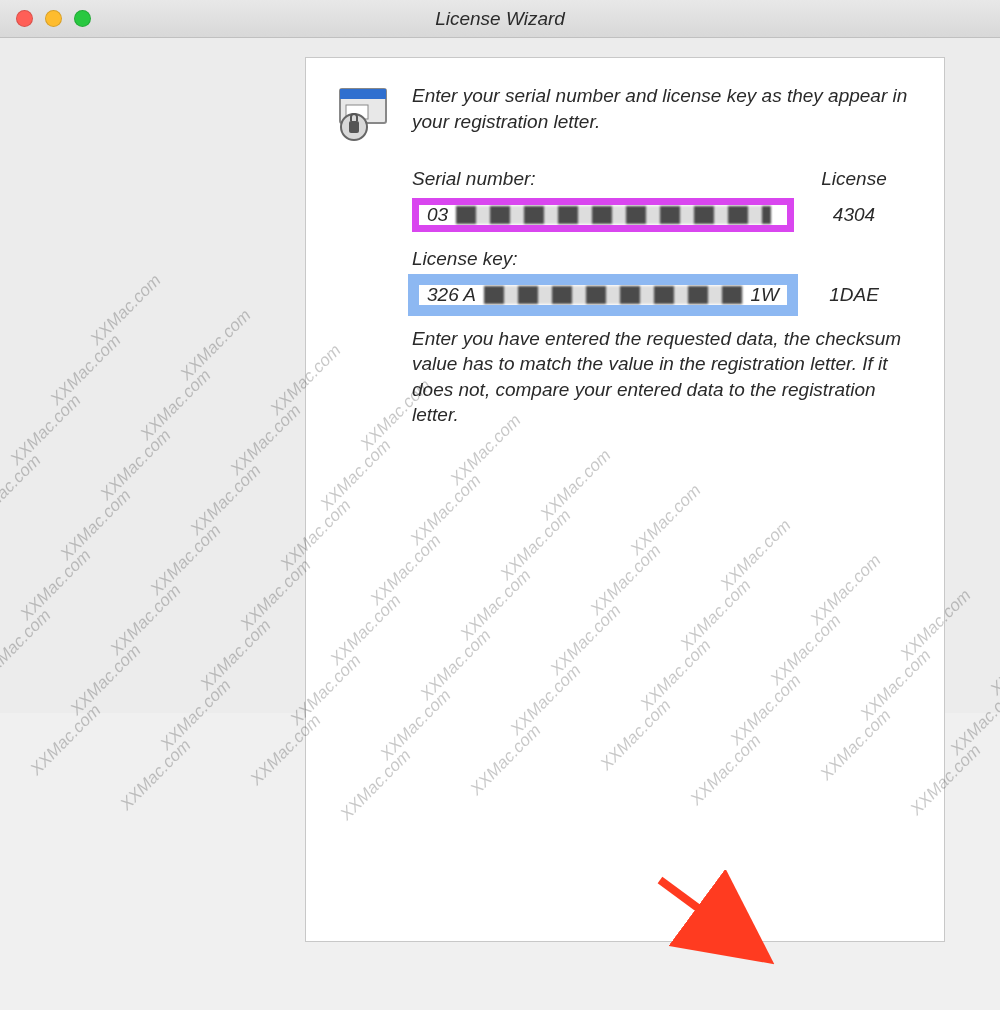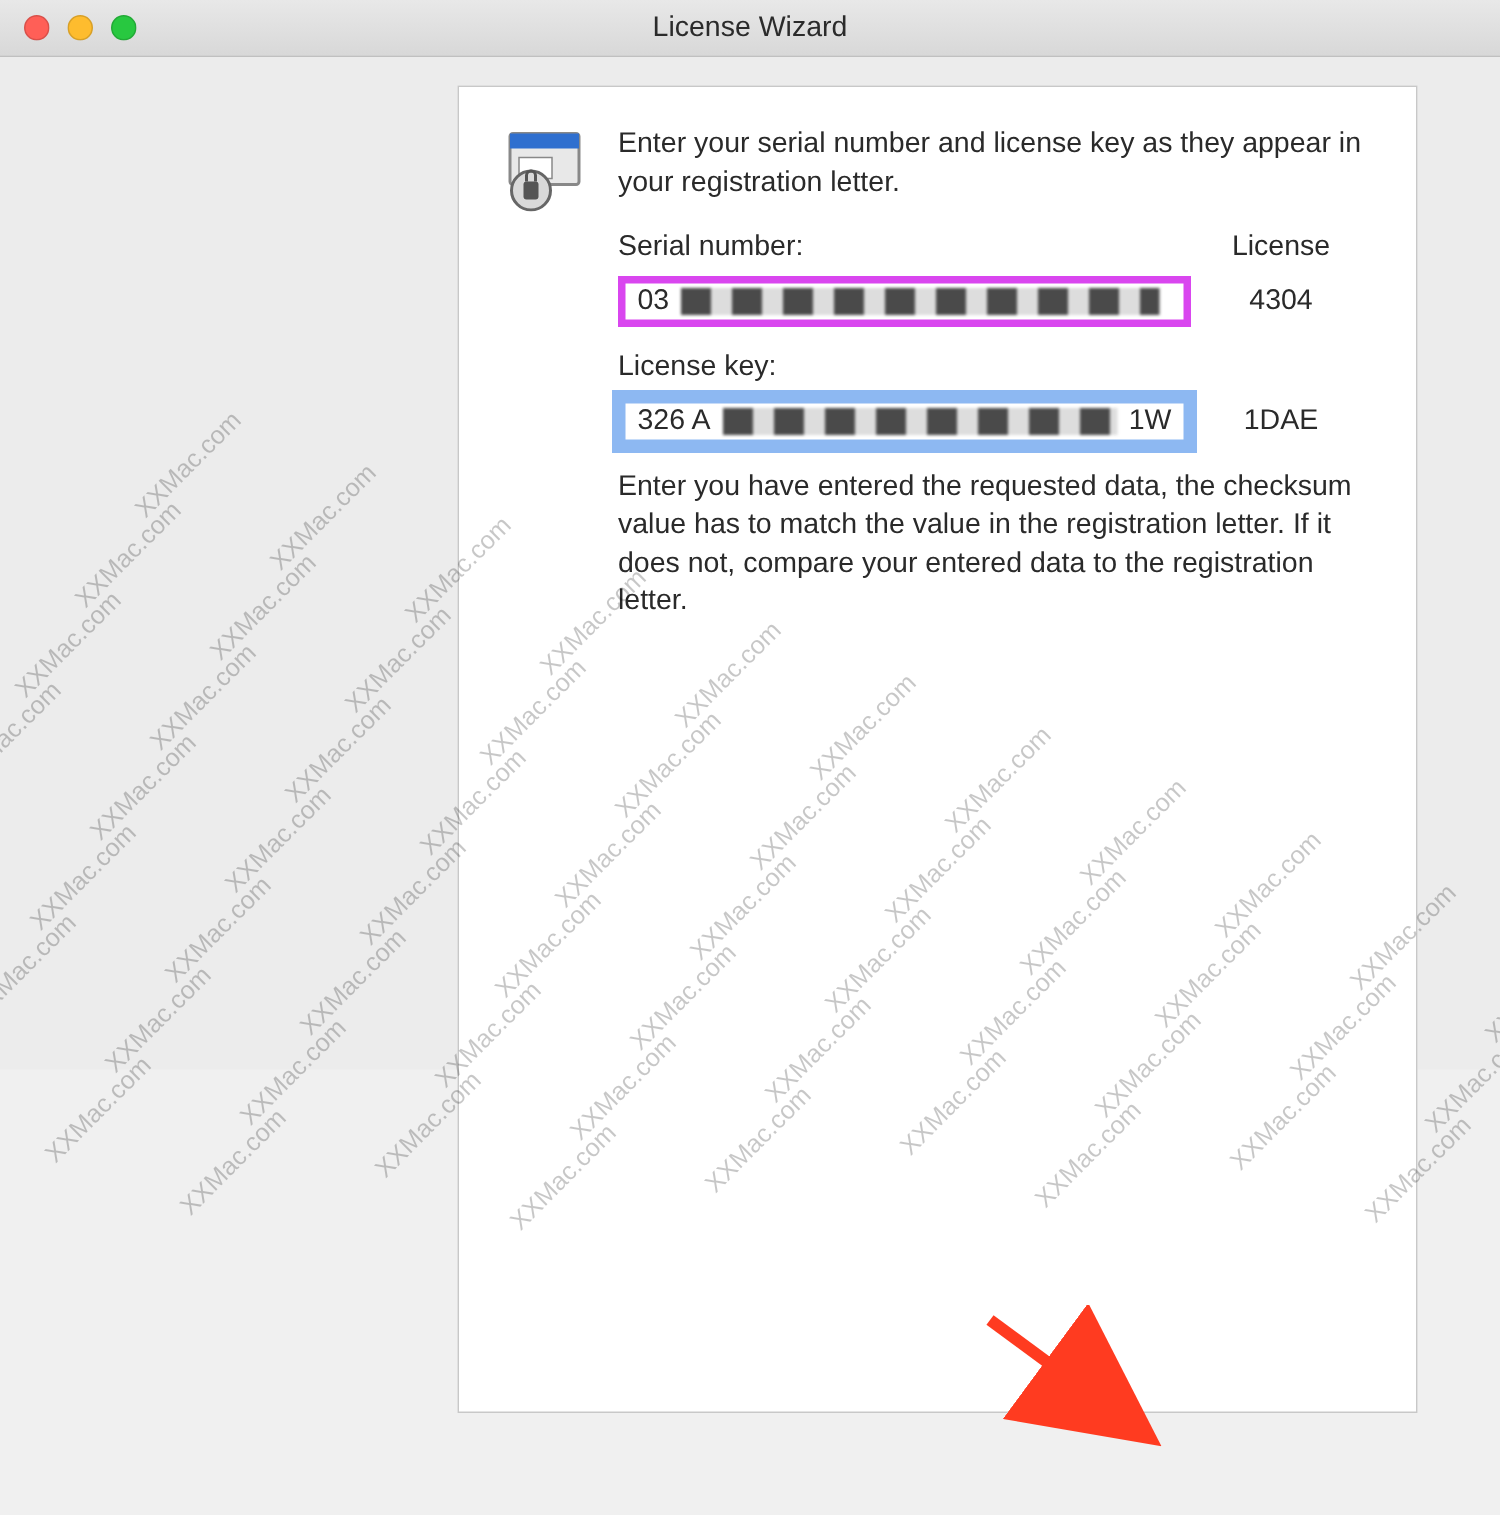--- a/index.html
+++ b/index.html
@@ -9,20 +9,21 @@
       width: 1000px;
       height: 1010px;
       overflow: hidden;
       position: relative;
     }
     .window {
       width: 1000px;
       height: 713px;
       background: #ececec;
       position: relative;
+      font-style: italic;
     }
     .titlebar {
       height: 38px;
       background: linear-gradient(#e8e8e8,#d8d8d8);
       border-bottom: 1px solid #c0c0c0;
       display: flex;
       align-items: center;
       position: relative;
     }
     .traffic { display:flex; gap:12px; padding-left:16px; }
@@ -45,28 +46,28 @@
       padding:25px 30px;
       display:flex;
       gap:18px;
     }
     .icon-box {
       width:58px; height:58px;
       flex:0 0 58px;
       position:relative;
     }
     .content { flex:1; font-size:19px; color:#2a2a2a; line-height:1.35; }
-    .instr { margin-bottom:18px; }
+    .instr { margin-bottom:32px; }
     .row    { display:flex; align-items:center; margin-bottom:6px;justify-content:center; }
     .label  { flex:1; }
     .chk    { width:120px; text-align:center; }
     .input-row { display:flex; align-items:center; margin-bottom:14px; }
     .tf {
       flex:1;
-      border:5px solid #d946ef;
+      border:7px solid #d946ef;
       height:34px;
       padding:0 8px;
       font-size:19px;
       background:#fff;
       position:relative;
       display:flex;
       align-items:center;
       overflow:hidden;
     }
     .tf.focused { box-shadow:0 0 0 4px #8db8f2; border-color:#8db8f2;align-items:center; }

